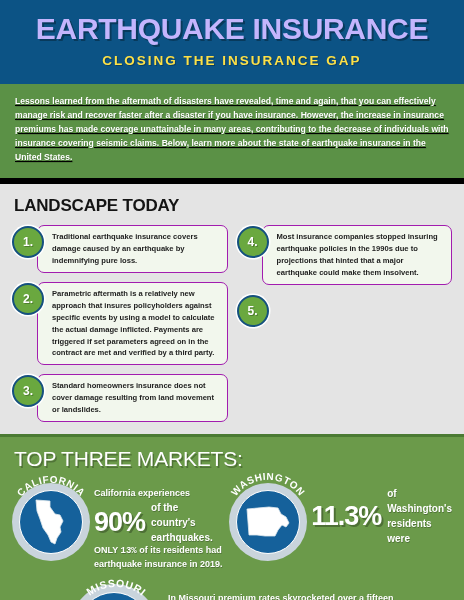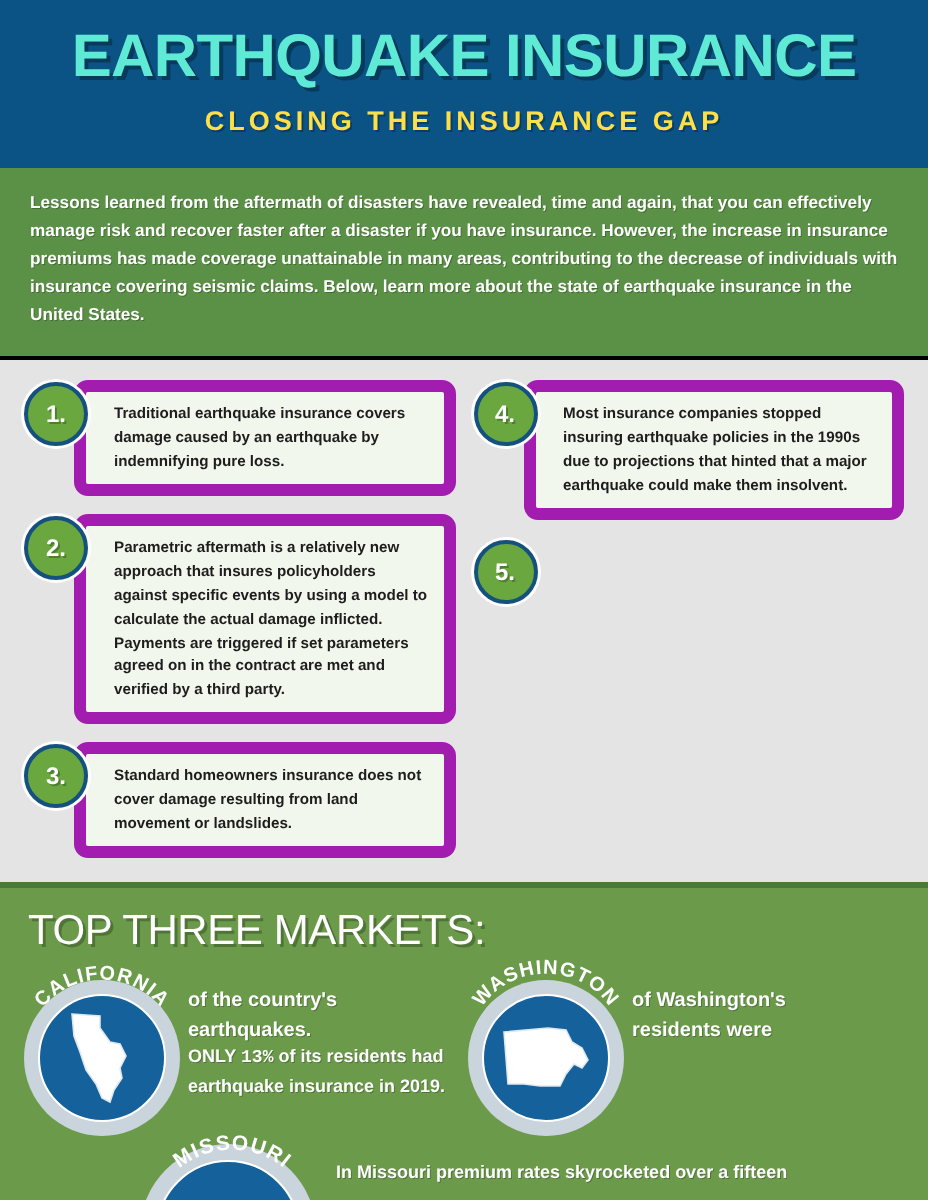--- a/index.html
+++ b/index.html
@@ -10,42 +10,43 @@
   }
   .page{position:relative;width:464px;height:600px;}
 
   
   .header{
     background:#0c5385;
     padding:14px 10px 16px 10px;
     text-align:center;
   }
   .header-title{
-    color:#5eead4;
+    color:#c4b5fd;
     font-size:30px;
     font-weight:bold;
     letter-spacing:-0.3px;
     line-height:1.0;
     text-shadow:2px 2px 0 rgba(0,0,0,0.30);
     white-space:nowrap;
   }
   .header-sub{
     color:#fde047;
     font-size:13.5px;
     font-weight:bold;
     letter-spacing:2.0px;
     margin-top:9px;
     text-shadow:1px 1px 0 rgba(0,0,0,0.25);
   }
 
   
   .intro{
     background:#5b9146;
     padding:11px 15px 13px 15px;
-    border-bottom:2px solid #000000;
+    border-bottom:6px solid #000000;
+    text-decoration:underline;
   }
   .intro-text{
     color:#ffffff;
     font-size:8.6px;
     font-weight:bold;
     line-height:1.62;
     text-align:left;
     text-shadow:0.5px 0.5px 0 rgba(0,0,0,0.25);
   }
 
@@ -77,21 +78,21 @@
     display:flex;align-items:center;justify-content:center;
     color:#ffffff;font-size:12px;font-weight:bold;
     text-shadow:1px 1px 0 rgba(0,0,0,0.25);
     position:relative;z-index:3;
     margin-top:1px;
   }
   .card{
     margin-left:-7px;
     flex:1;
     background:#f2f7ed;
-    border:6px solid #a21caf;
+    border:1px solid #a21caf;
     border-radius:7px;
     padding:5px 7px 5px 14px;
     box-sizing:border-box;
     position:relative;z-index:1;
   }
   .card-text{
     color:#1d1d1d;
     font-size:7.6px;
     font-weight:bold;
     line-height:1.58;
@@ -195,20 +196,21 @@
   <div class="header">
     <div class="header-title">EARTHQUAKE INSURANCE</div>
     <div class="header-sub">CLOSING THE INSURANCE GAP</div>
   </div>
 
   <div class="intro">
     <div class="intro-text">Lessons learned from the aftermath of disasters have revealed, time and again, that you can effectively manage risk and recover faster after a disaster if you have insurance. However, the increase in insurance premiums has made coverage unattainable in many areas, contributing to the decrease of individuals with insurance covering seismic claims. Below, learn more about the state of earthquake insurance in the United States.</div>
   </div>
 
   <div class="landscape">
+    <div class="section-title-dark">LANDSCAPE TODAY</div>
     <div class="cols">
 
       <div class="col">
         <div class="item">
           <div class="badge">1.</div>
           <div class="card">
             <div class="card-text">Traditional earthquake insurance covers damage caused by an earthquake by indemnifying pure loss.</div>
           </div>
         </div>
         <div class="item">
@@ -256,21 +258,23 @@
           <div class="seal-arc">
             <svg width="78" height="34" viewBox="0 0 78 34">
               <path id="arcCA" d="M 5,30 A 36,33 0 0 1 73,30" fill="none"></path>
               <text class="arc-text">
                 <textPath href="#arcCA" startOffset="50%" text-anchor="middle">CALIFORNIA</textPath>
               </text>
             </svg>
           </div>
         </div>
         <div class="market-body">
+          <div class="mk-line">California experiences</div>
           <div class="stat-wrap">
+            <div class="stat-big">90%</div>
             <div class="stat-side">
               <div>of the country's</div>
               <div>earthquakes.</div>
             </div>
           </div>
           <div class="mk-line"><span>ONLY </span><span class="hl">13%</span><span> of its residents had earthquake insurance in 2019.</span></div>
         </div>
       </div>
 
       <div class="market">
@@ -285,20 +289,21 @@
             <svg width="78" height="34" viewBox="0 0 78 34">
               <path id="arcWA" d="M 3,31 A 37,34 0 0 1 75,31" fill="none"></path>
               <text class="arc-text">
                 <textPath href="#arcWA" startOffset="50%" text-anchor="middle">WASHINGTON</textPath>
               </text>
             </svg>
           </div>
         </div>
         <div class="market-body">
           <div class="stat-wrap">
+            <div class="stat-big">11.3%</div>
             <div class="stat-side">
               <div>of Washington's</div>
               <div>residents were</div>
             </div>
           </div>
         </div>
       </div>
 
     </div>
 

